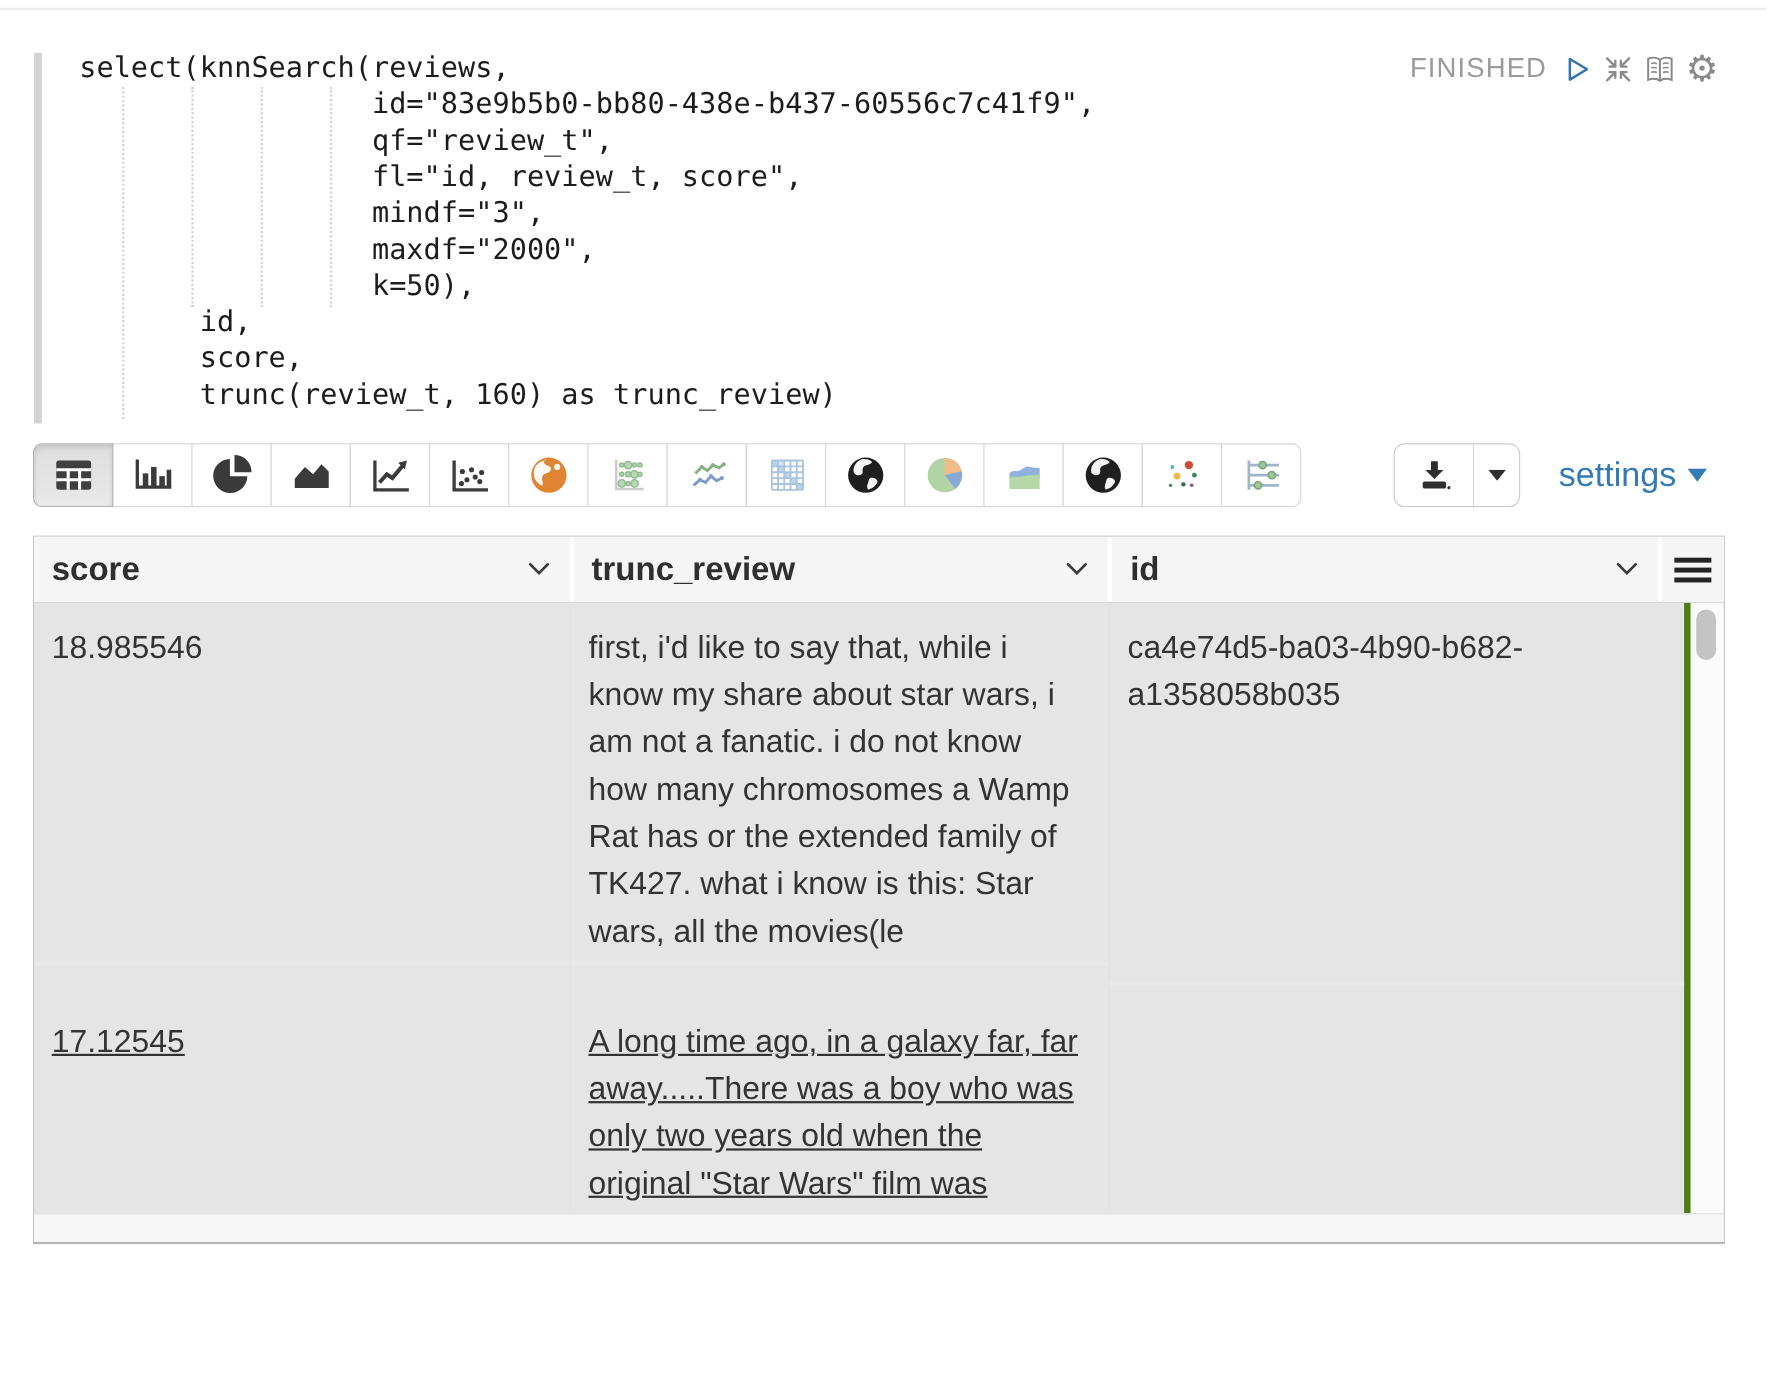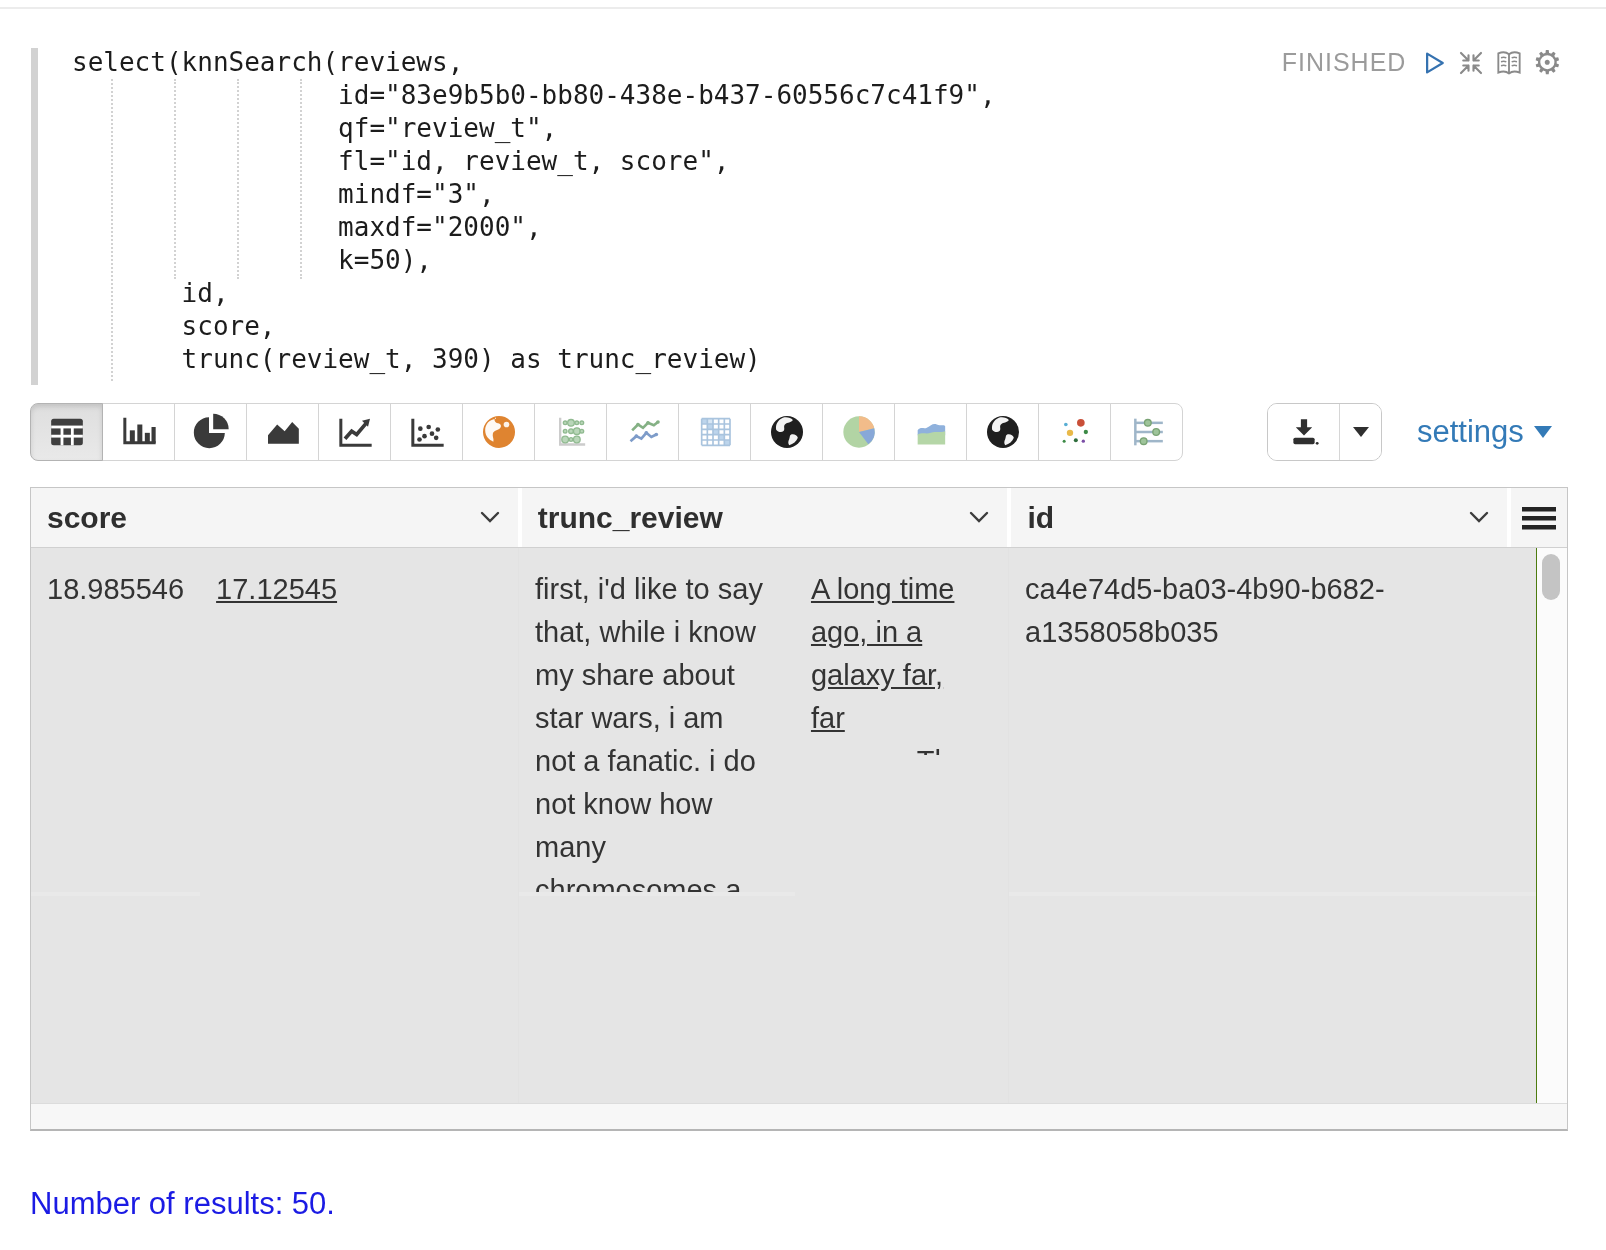--- a/index.html
+++ b/index.html
@@ -49,24 +49,24 @@
   .result-table { position:absolute; left:30px; top:487px; width:1538px;
                   border:1px solid #c6c6c6; border-bottom:2px solid #b5b5b5; background:#e5e5e5; }
   .thead { display:flex; height:60px; background:#fff; border-bottom:1px solid #d0d0d0; }
   .th { background:#f5f5f5; display:flex; align-items:center; justify-content:space-between;
         padding:0 18px 0 16px; font-size:30px; font-weight:bold; color:#2f2f2f; cursor:pointer; }
   .th-score { width:488px; margin-right:4px; }
   .th-trunc { width:487px; margin-right:4px;align-items:center; }
   .th-id    { width:497px; margin-right:4px;align-items:center; }
   .th-menu  { width:56px; justify-content:center; padding:0; }
   .tbody { position:relative; display:flex; height:555px; overflow:hidden; }
-  .col { display:flex; flex-direction:row; }
+  .col { display:flex; flex-direction:column;gap:28px; }
   .col-score { width:488px; border-right:1px solid #e2e2e2; }
   .col-trunc { width:490px; border-right:1px solid #e2e2e2; }
-  .col-id    { flex:1; border-right:1px solid #4d7c0f; }
+  .col-id    { flex:1; border-right:6px solid #4d7c0f; }
   .scroll-strip { width:30px; background:#fbfbfb; position:relative; }
   .vthumb { position:absolute; left:5px; top:6px; width:18px; height:46px;
             background:#c4c4c4; border-radius:9px; cursor:pointer; }
   .cell { font-size:29px; line-height:43px; color:#333; padding:20px 16px 0 16px; overflow:hidden; }
   .cell.r1 { height:348px; border-bottom:4px solid #e9e9e9; }
   .cell.r2 { height:207px;text-decoration:underline; }
   .cell-trunc { padding-right:27px; }
   .tfoot { height:26px; background:#f7f7f7; border-top:1px solid #dcdcdc; }
 
   .results-line { position:absolute; left:30px; top:1186px; font-size:31px; color:#1b1be4; }
@@ -88,21 +88,21 @@
     <div class="code">
       <div class="code-line">select(knnSearch(reviews,</div>
       <div class="code-line">                 id="83e9b5b0-bb80-438e-b437-60556c7c41f9",</div>
       <div class="code-line">                 qf="review_t",</div>
       <div class="code-line">                 fl="id, review_t, score",</div>
       <div class="code-line">                 mindf="3",</div>
       <div class="code-line">                 maxdf="2000",</div>
       <div class="code-line">                 k=50),</div>
       <div class="code-line">       id,</div>
       <div class="code-line">       score,</div>
-      <div class="code-line">       trunc(review_t, 390) as trunc_review)</div>
+      <div class="code-line">       trunc(review_t, 160) as trunc_review)</div>
     </div>
   </div>
 
   <div class="controls">
     <span class="status">FINISHED</span>
     <span class="ctl-icon">
       <svg width="30" height="30" viewBox="0 0 24 24">
         <path d="M6.5 4.5 L19 12 L6.5 19.5 Z" fill="none" stroke="#3572b0" stroke-width="1.8" stroke-linejoin="round"></path>
       </svg>
     </span>
@@ -378,14 +378,13 @@
         <div class="cell r1">ca4e74d5-ba03-4b90-b682-a1358058b035</div>
       </div>
       <div class="scroll-strip">
         <div class="vthumb"></div>
       </div>
     </div>
 
     <div class="tfoot"></div>
   </div>
 
-  <div class="results-line">Number of results: 50.</div>
 </div>
 
 </body></html>

